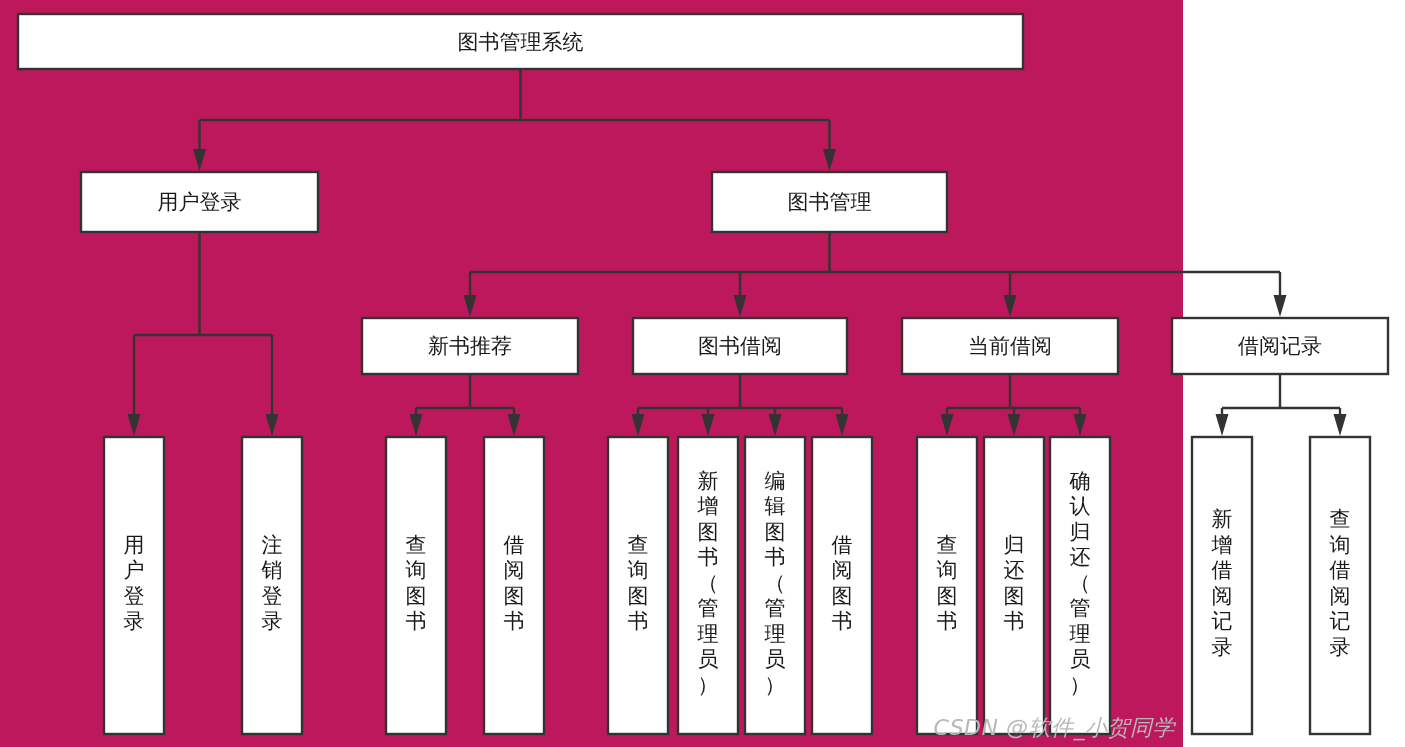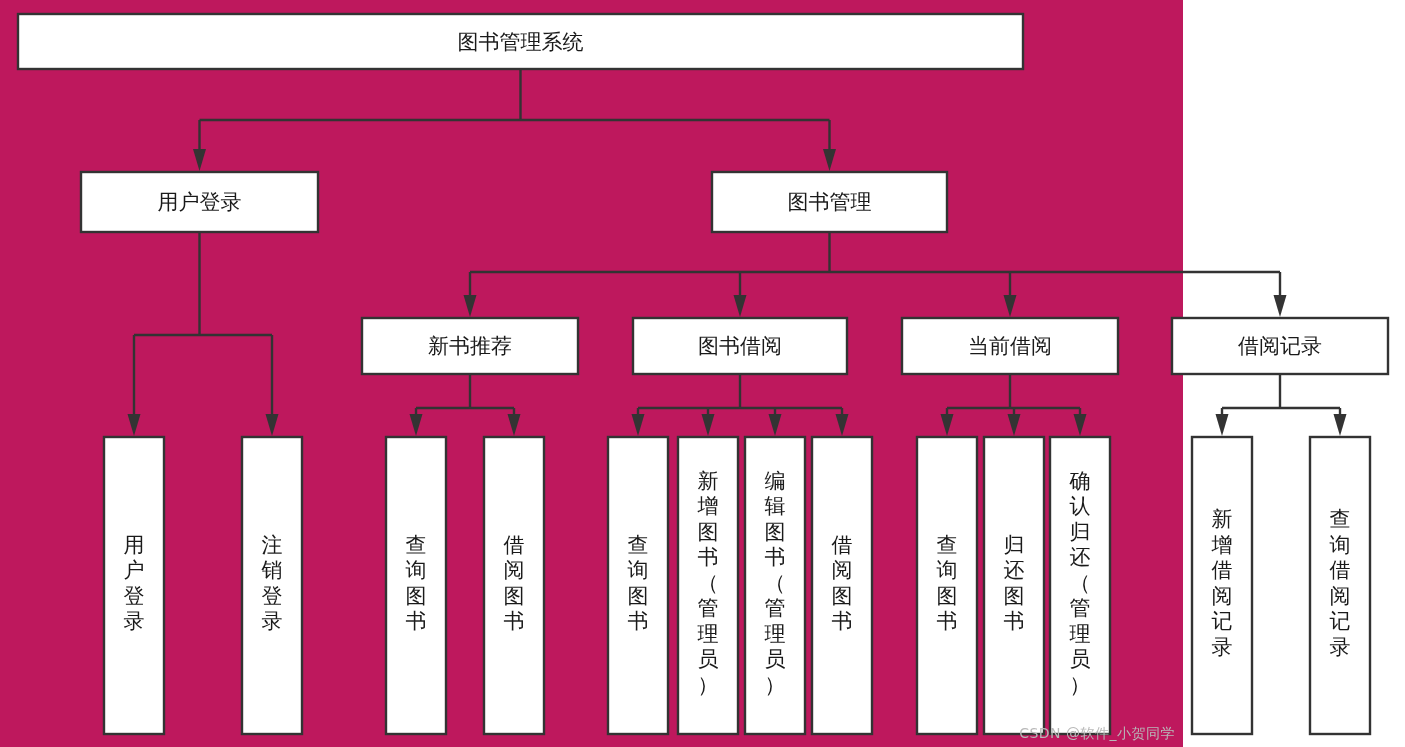--- a/index.html
+++ b/index.html
@@ -54,25 +54,26 @@
   }
   .connector-arrow {
     fill: #333333;
     stroke: none;
   }
   .watermark-text {
     position: absolute;
     right: 8px;
     bottom: 4px;
     font-family: "DejaVu Sans", "Liberation Sans", sans-serif;
-    font-size: 14px;
+    font-size: 22px;
     color: #b8b8b8;
     white-space: nowrap;
     letter-spacing: 0.5px;
     user-select: none;
+    font-style: italic;
   }
 </style>
 </head>
 <body>
 
 <div id="diagram-root">
 
   <svg class="diagram-canvas" viewBox="0 0 1405 747">
     <g id="connectors-layer">
         <g>

